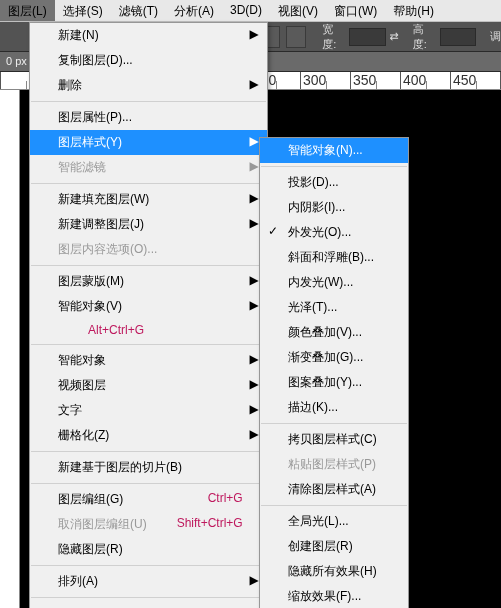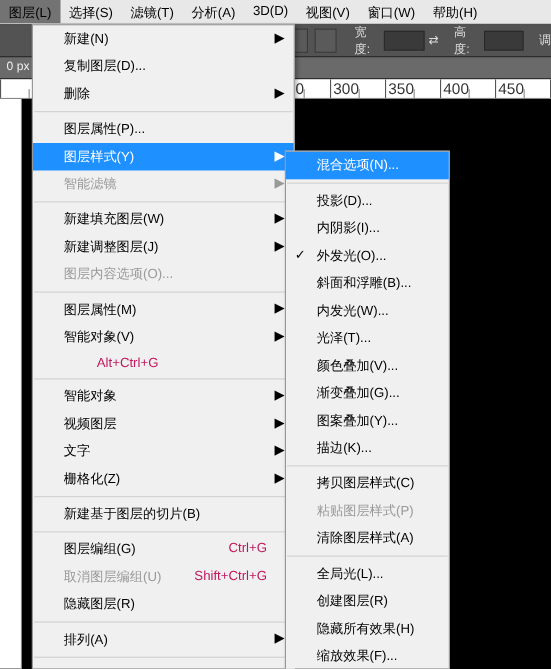--- a/index.html
+++ b/index.html
@@ -114,21 +114,21 @@
     </div>
     <div class="menu-item">
       <span>新建调整图层(J)</span>
       <span class="arrow">▶</span>
     </div>
     <div class="menu-item disabled">
       <span>图层内容选项(O)...</span>
     </div>
     <div class="menu-sep"></div>
     <div class="menu-item">
-      <span>图层属性(M)</span>
+      <span>图层蒙版(M)</span>
       <span class="arrow">▶</span>
     </div>
     <div class="menu-item">
       <span>智能对象(V)</span>
       <span class="arrow">▶</span>
     </div>
     <div class="menu-item">
       <span class="shortcut">Alt+Ctrl+G</span>
     </div>
     <div class="menu-sep"></div>
@@ -167,21 +167,21 @@
     <div class="menu-sep"></div>
     <div class="menu-item">
       <span>排列(A)</span>
       <span class="arrow">▶</span>
     </div>
     <div class="menu-sep"></div>
     <div class="menu-item"></div>
   </div>
 <div class="menu sub-menu" id="sub-menu">
     <div class="menu-item highlighted">
-      <span>混合选项(N)...</span>
+      <span>智能对象(N)...</span>
     </div>
     <div class="menu-sep"></div>
     <div class="menu-item">
       <span>投影(D)...</span>
     </div>
     <div class="menu-item">
       <span>内阴影(I)...</span>
     </div>
     <div class="menu-item">
       <span>外发光(O)...</span>

